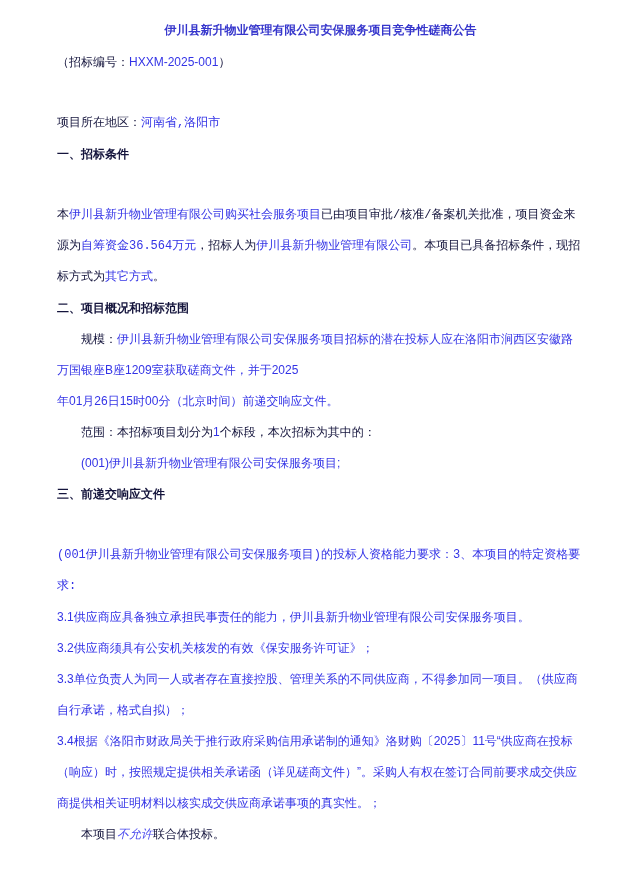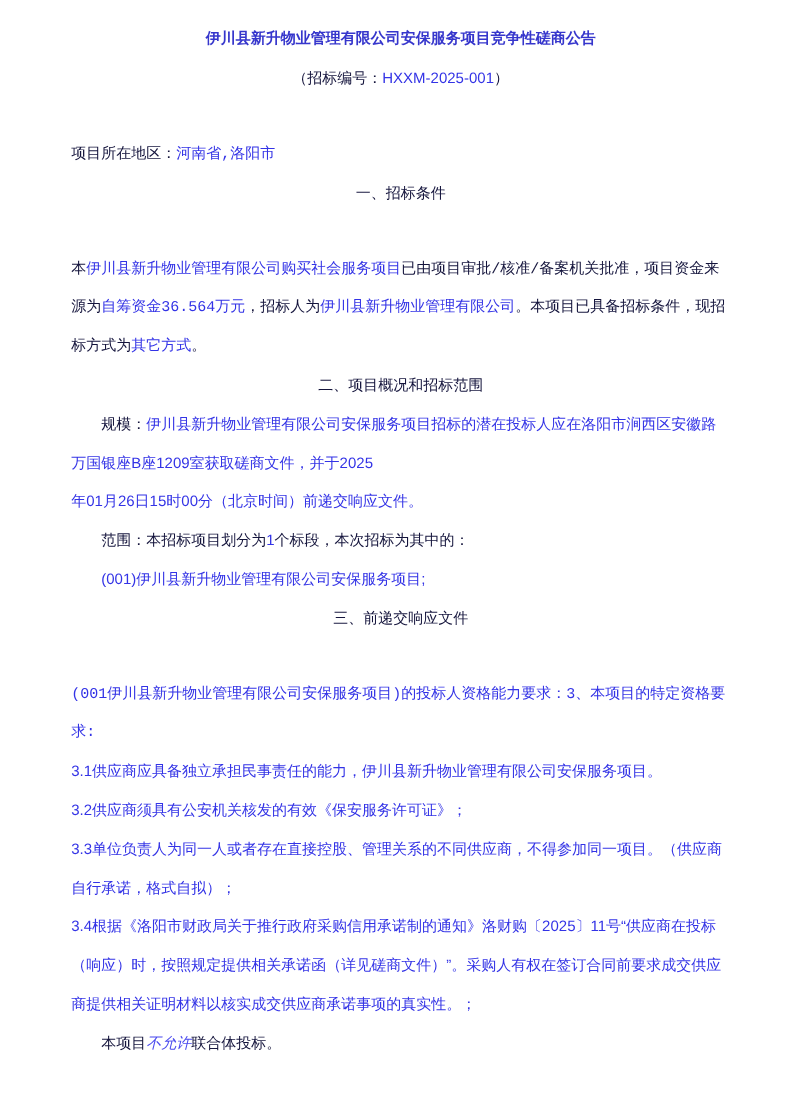--- a/index.html
+++ b/index.html
@@ -23,26 +23,24 @@
     margin:0;
     word-break:break-all;
     color:var(--dark);
   }
   .para.title{
     text-align:center;
     font-weight:bold;
     line-height:32px;
   }
   .para.subtitle{
-    text-align:center;
     line-height:32px;
   }
   .para.heading{
-    font-weight:normal;
-    text-align:center;
+    font-weight:bold;
   }
   .para.indent{ text-indent:2em; }
   .para.gap-before{ margin-top:30px;font-family:Liberation Mono, monospace; }
   .seg-dark{ color:var(--dark); }
   .seg-link{ color:var(--link); }
   .seg-title{ color:var(--title); }
   .seg-link-italic{ color:var(--link-italic); font-style:italic; }
 </style>
 </head>
 <body>

